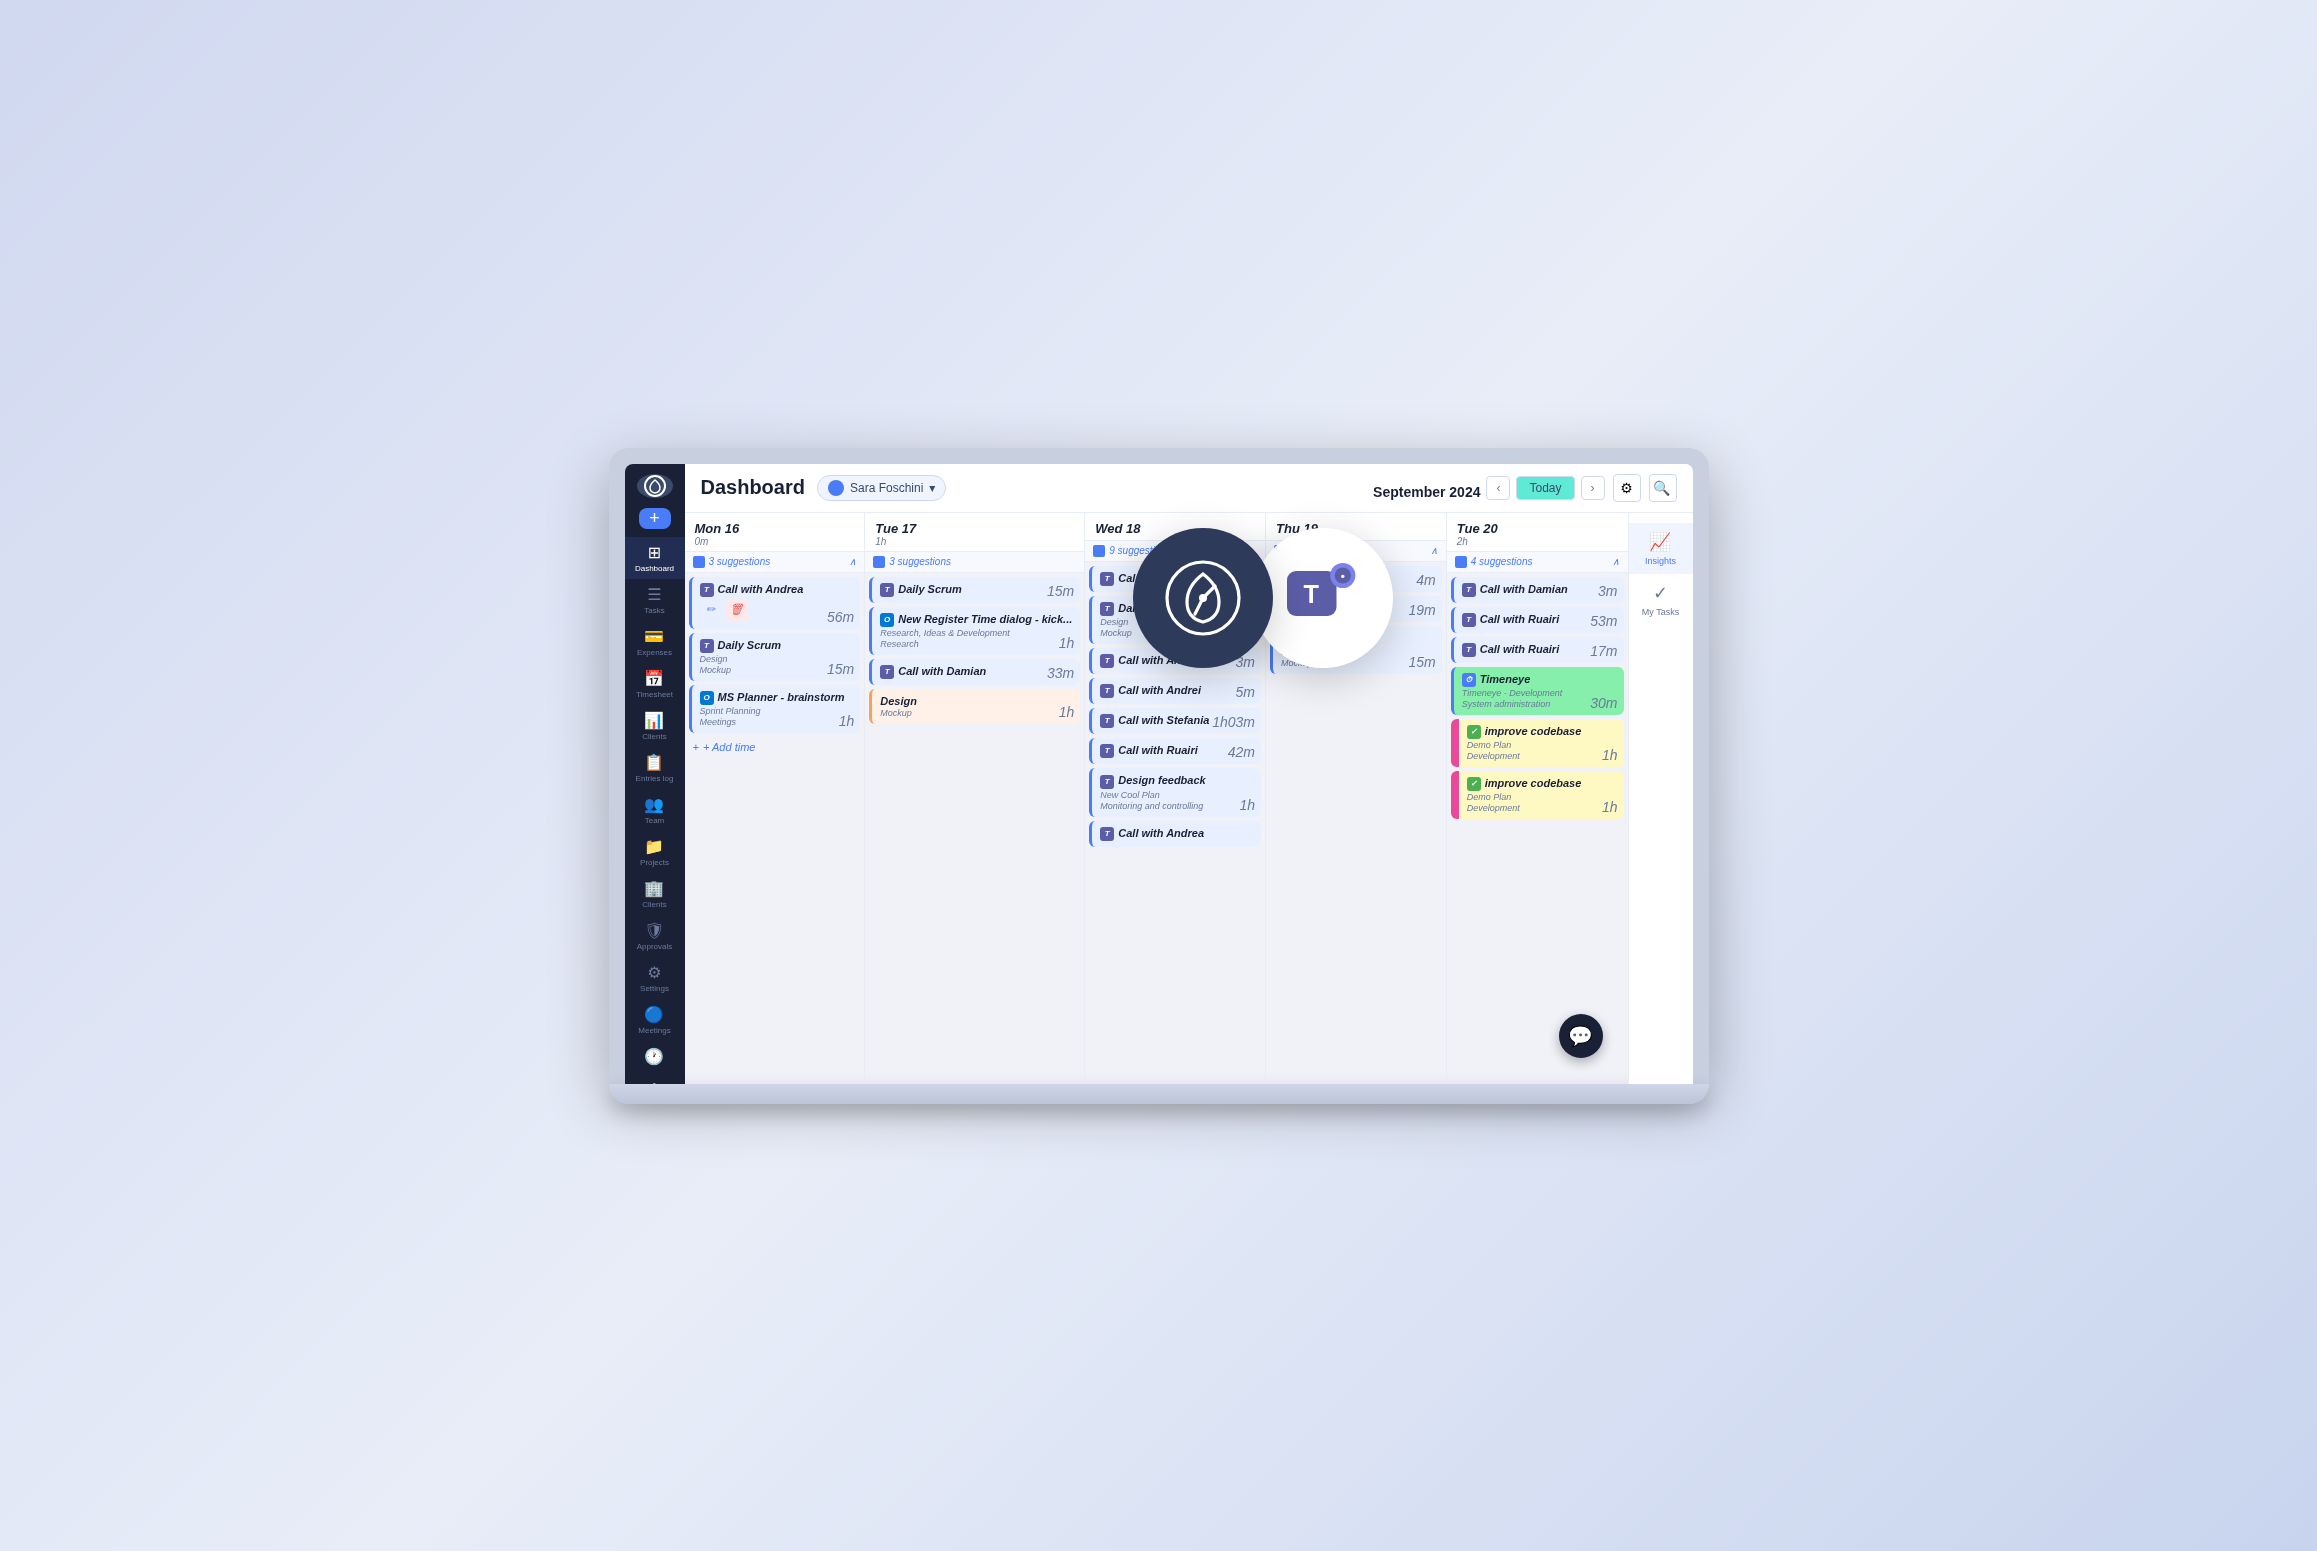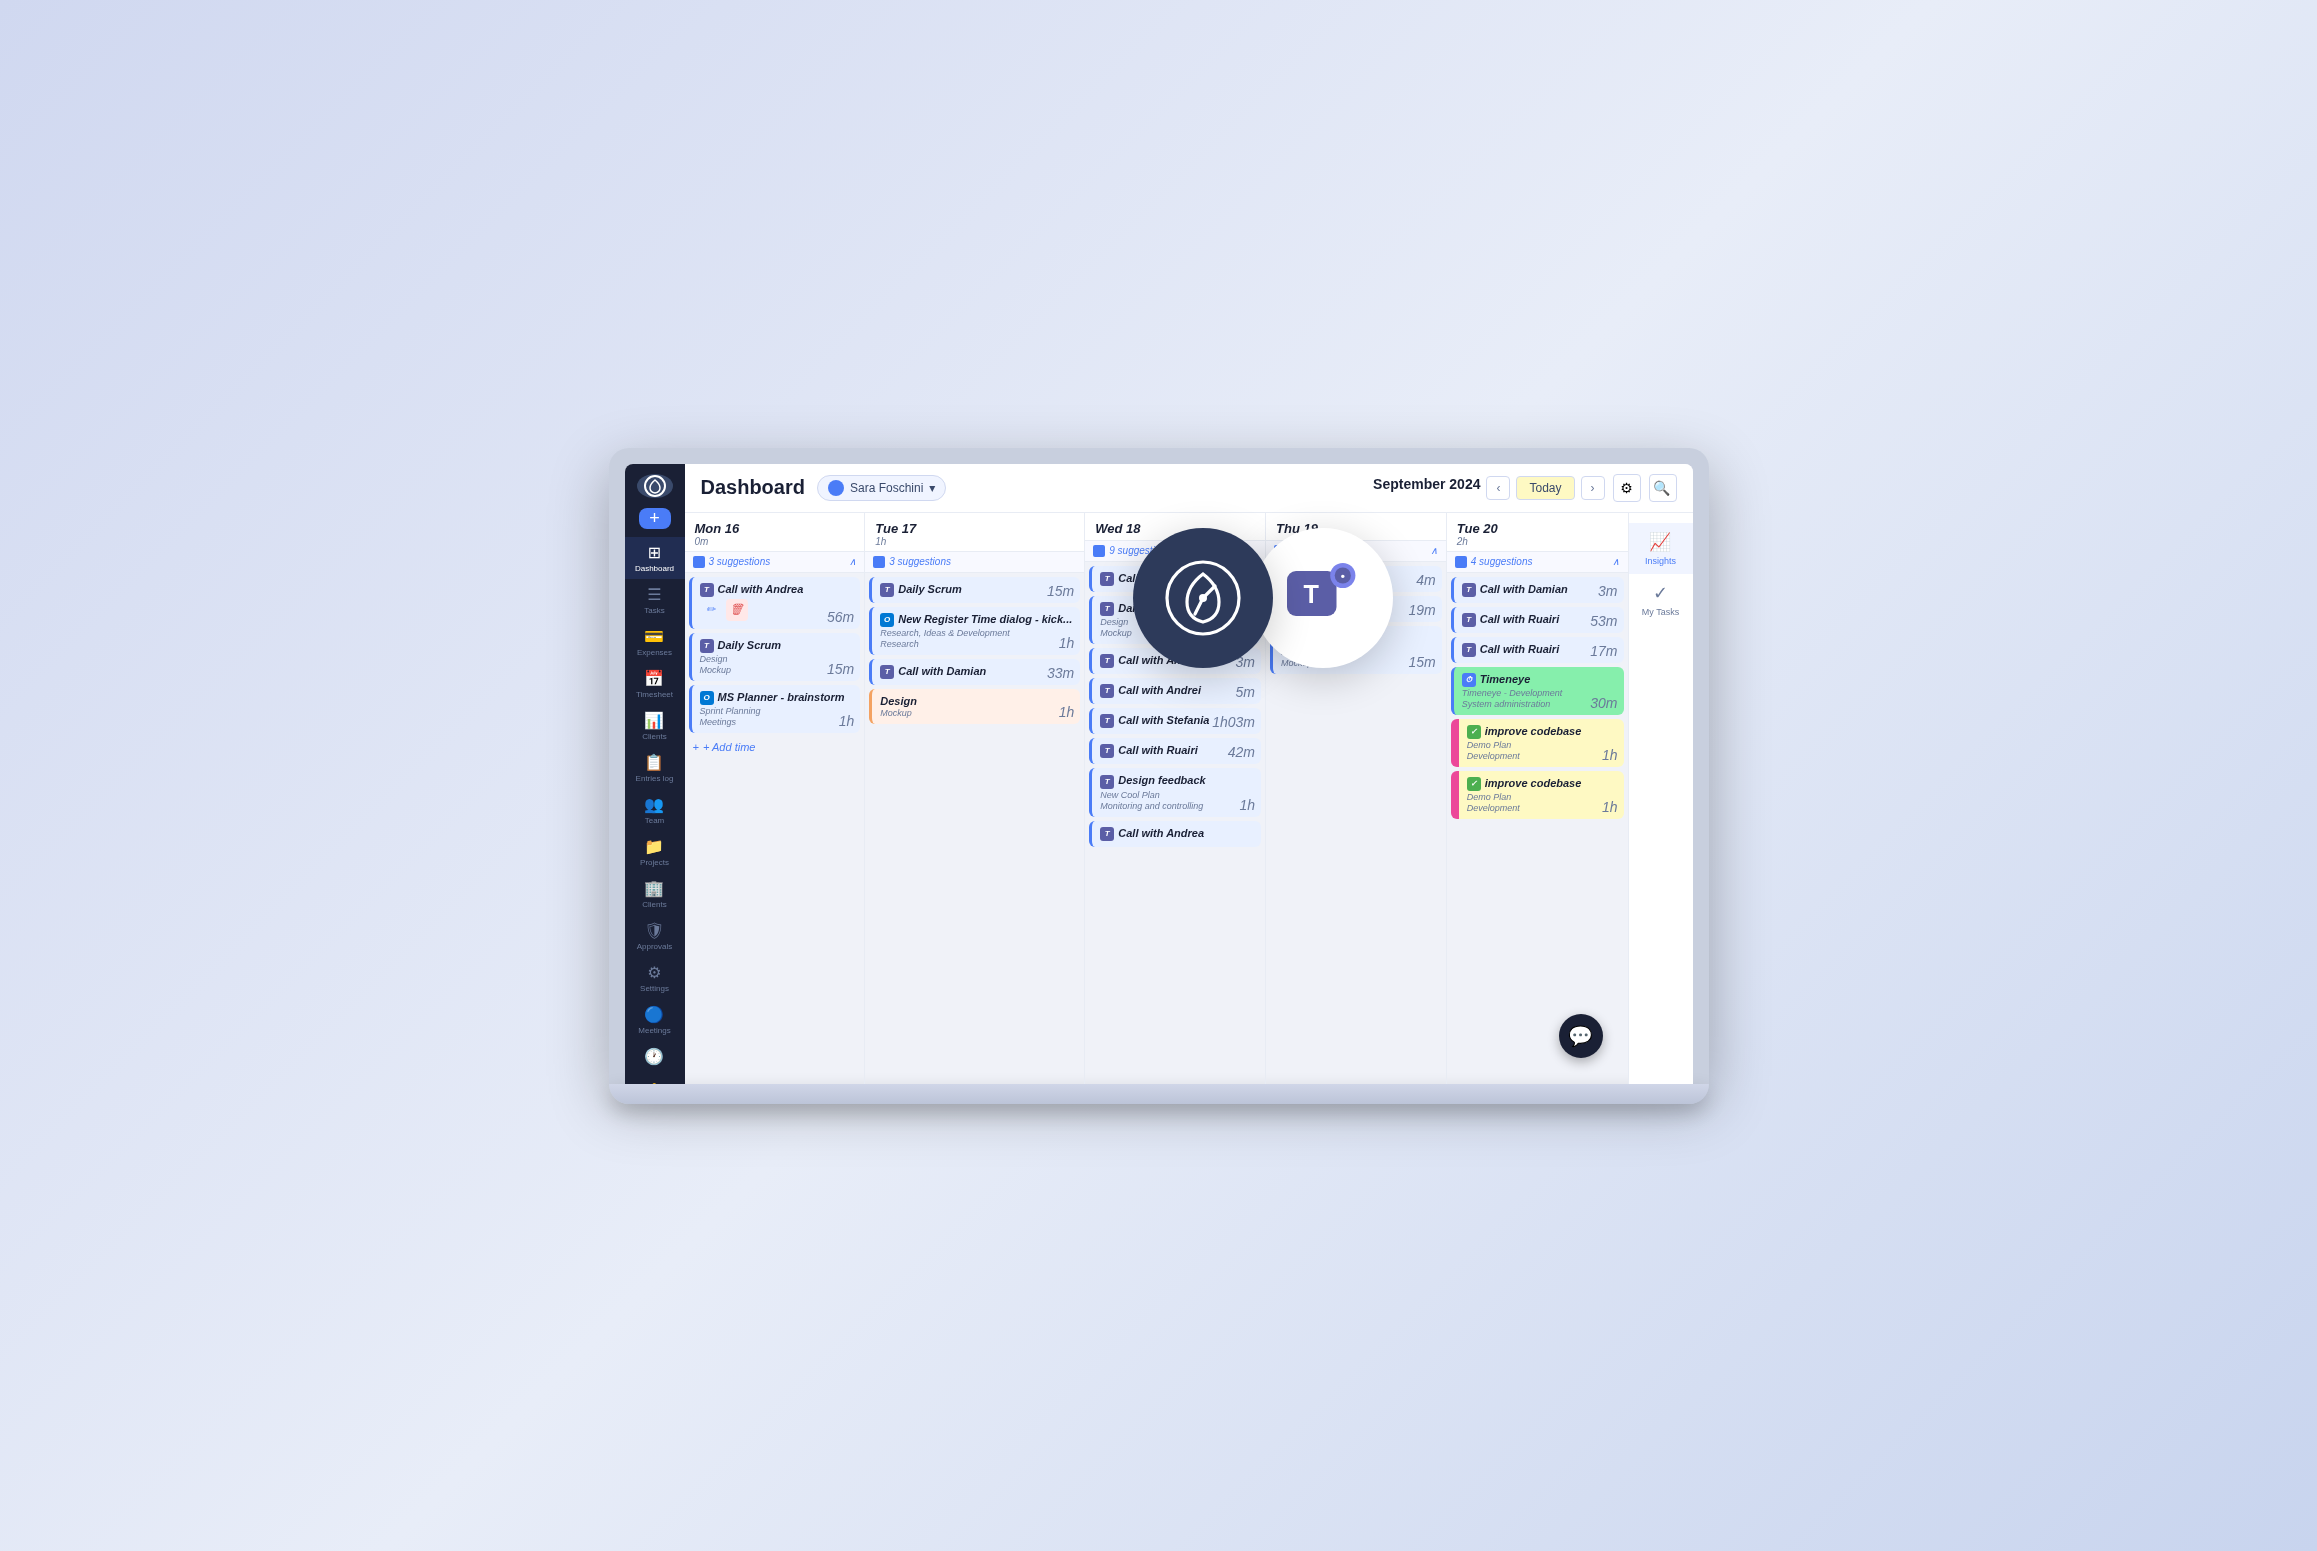--- a/index.html
+++ b/index.html
@@ -162,21 +162,21 @@
 
     .header-right {
       margin-left: auto;
       display: flex;
       align-items: center;
       gap: 8px;
     }
 
     .month-nav {
       display: flex;
-      align-items: flex-start;
+      align-items: flex-end;
       gap: 6px;
       font-size: 14px;
       font-weight: 600;
       color: #1a2035;
     }
 
     .nav-btn {
       width: 24px;
       height: 24px;
       border: 1px solid #d0d8f0;
@@ -187,21 +187,21 @@
       align-items: center;
       justify-content: center;
       font-size: 12px;
       color: #6b7a9a;
     }
 
     .today-btn {
       padding: 4px 12px;
       border: 1px solid #d0d8f0;
       border-radius: 4px;
-      background: #fef9c3;
+      background: #5eead4;
       font-size: 12px;
       color: #3a4a6b;
       cursor: pointer;
     }
 
     .settings-icon {
       width: 28px;
       height: 28px;
       border: 1px solid #d0d8f0;
       border-radius: 4px;

